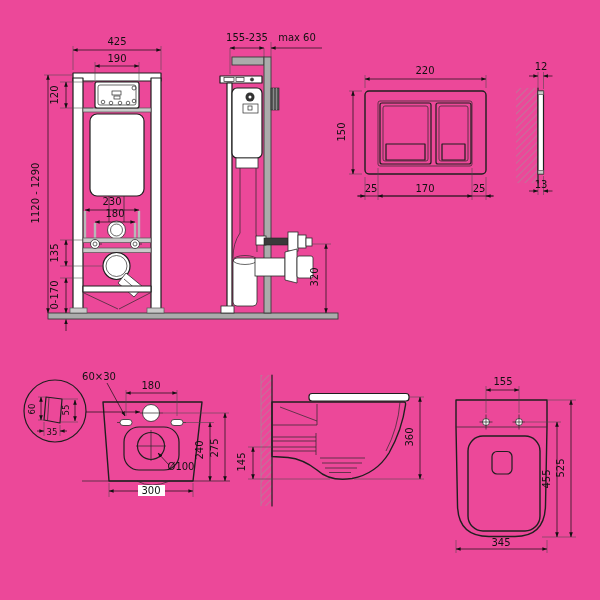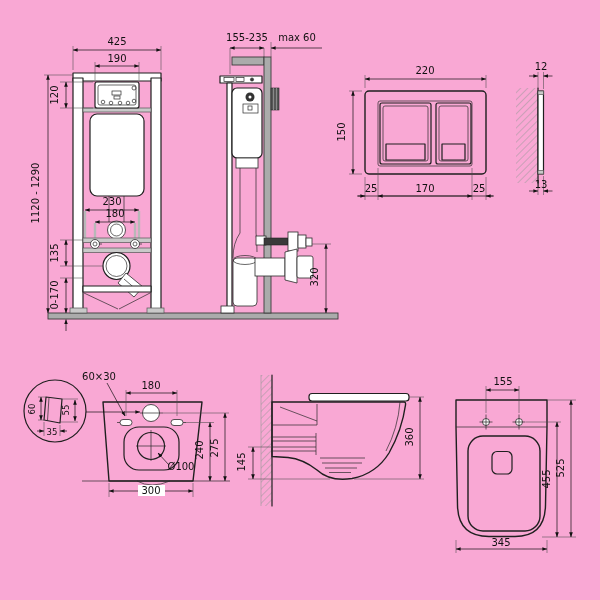--- a/index.html
+++ b/index.html
@@ -1,16 +1,16 @@
 <!DOCTYPE html>
 <html><head>
 <meta charset="utf-8">
 <style>
   html,body{margin:0;padding:0;background:#fff;}
-  .canvas{position:relative;width:600px;height:600px;background:#f9a8d4;font-family:"DejaVu Sans",sans-serif;}
+  .canvas{position:relative;width:600px;height:600px;background:#ec4899;font-family:"DejaVu Sans",sans-serif;}
   svg{display:block;}
   .ln{fill:none;stroke:#1f1f1f;stroke-width:1.2;stroke-linejoin:round;stroke-linecap:round;}
   .ln2{fill:none;stroke:#1f1f1f;stroke-width:1.4;stroke-linejoin:round;}
   .thin{fill:none;stroke:#2a2a2a;stroke-width:0.7;}
   .wfill{fill:#fff;stroke:#1f1f1f;stroke-width:1.2;stroke-linejoin:round;}
   .wthin{fill:#fff;stroke:#2a2a2a;stroke-width:0.8;}
   .dim{fill:none;stroke:#111;stroke-width:0.7;}
   .ext{fill:none;stroke:#4a4a4a;stroke-width:0.55;}
   .gray{fill:#ababab;stroke:#3a3a3a;stroke-width:0.9;}
   .lgray{fill:#c9c9c9;stroke:#555;stroke-width:0.7;}

